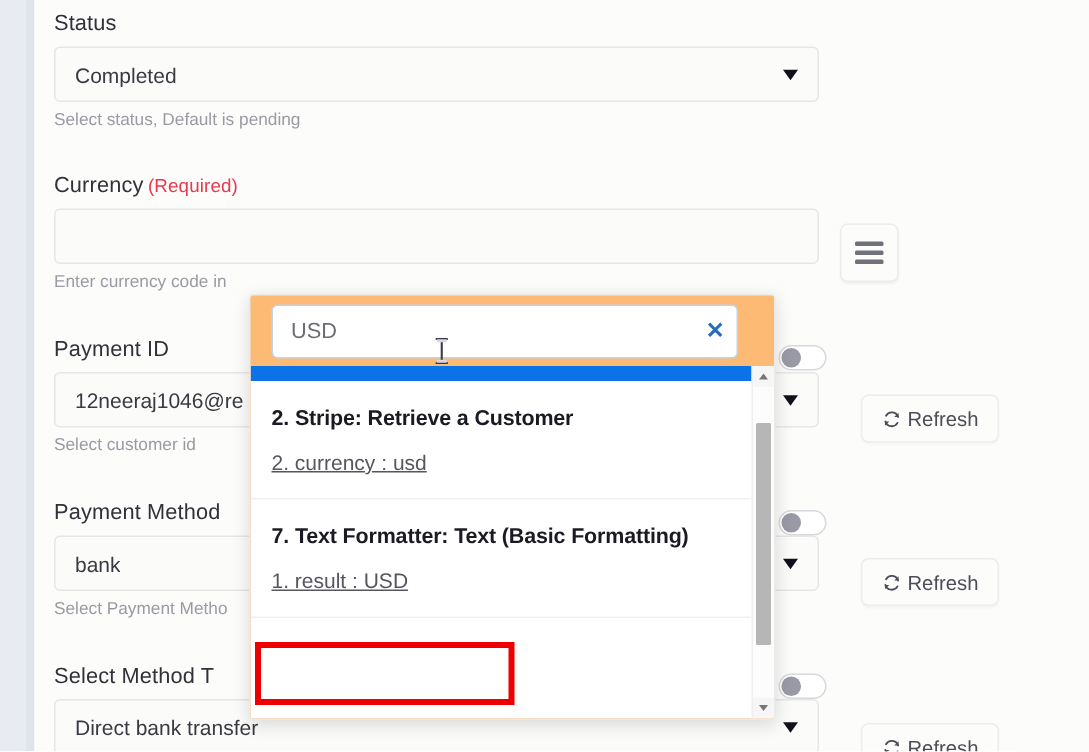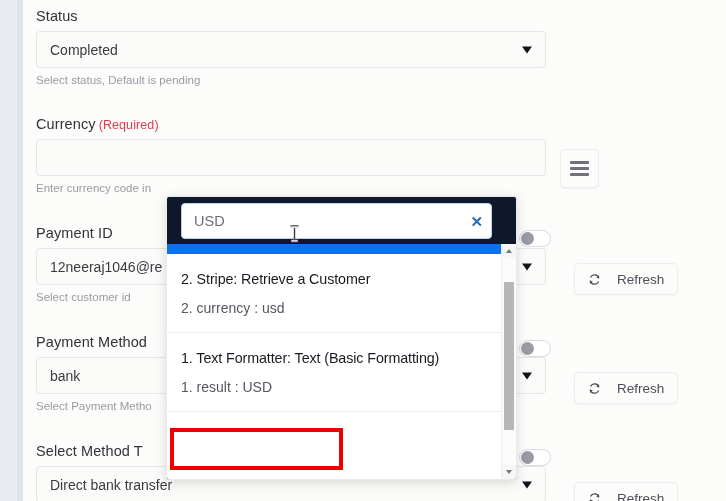--- a/index.html
+++ b/index.html
@@ -131,32 +131,32 @@
   .refresh-btn {
     position: absolute;
     height: 30px;
     padding: 0 13px;
     background: #fcfcfb;
     border: 1px solid #ededed;
     border-radius: 5px;
     box-shadow: 0 1px 2px rgba(0,0,0,0.04);
     display: flex;
     align-items: center;
-    gap: 16px;
+    gap: 4px;
     font-size: 13.5px;
     color: #4e4d57;
     white-space: nowrap;
   }
   .refresh-ico { width: 13px; height: 13px; display:block; }
   
   .dd-panel {
     position: absolute;
     left: 166px; top: 196px;
     width: 349px; height: 282px;
-    background: #0f172a;
+    background: #fdba74;
     border: 1px solid #eaeaea;
     border-radius: 3px;
     box-shadow: 0 3px 12px rgba(0,0,0,0.14);
     overflow: hidden;
   }
   .dd-search-wrap {
     position: absolute;
     left: 14px; top: 6px;
     width: 311px; height: 36px;
   }
@@ -207,31 +207,32 @@
     overflow: hidden;
     padding-left: 14px;
     box-sizing: border-box;
   }
   .dd-section {
     border-bottom: 1px solid #efefef;
     padding: 0;
   }
   .dd-head {
     font-size: 14.3px;
-    font-weight: normal;
+    font-weight: bold;
     color: #1b1a22;
     padding: 17px 14px 0 14px;
     white-space: nowrap;
     letter-spacing: -0.1px;
   }
   .dd-item {
     font-size: 14px;
     color: #57565f;
     padding: 13px 14px 16px 14px;
     white-space: nowrap;
+    text-decoration: underline;
   }
   
   .dd-scroll {
     position: absolute;
     right: 0; top: 47px;
     width: 14px;
     height: 235px;
     background: #fcfcfc;
     border-left: 1px solid #efefef;
   }
@@ -395,21 +396,21 @@
       <div class="dd-row-selected">
         <span class="ghost"></span>
       </div>
 
       <div class="dd-section">
         <div class="dd-head">2. Stripe: Retrieve a Customer</div>
         <div class="dd-item">2. currency : usd</div>
       </div>
 
       <div class="dd-section">
-        <div class="dd-head">1. Text Formatter: Text (Basic Formatting)</div>
+        <div class="dd-head">7. Text Formatter: Text (Basic Formatting)</div>
         <div class="dd-item">1. result : USD</div>
       </div>
 
     </div>
 
     <div class="dd-scroll">
       <div class="sb-arrow up">
           <i></i>
         </div>
       <div class="sb-thumb"></div>

